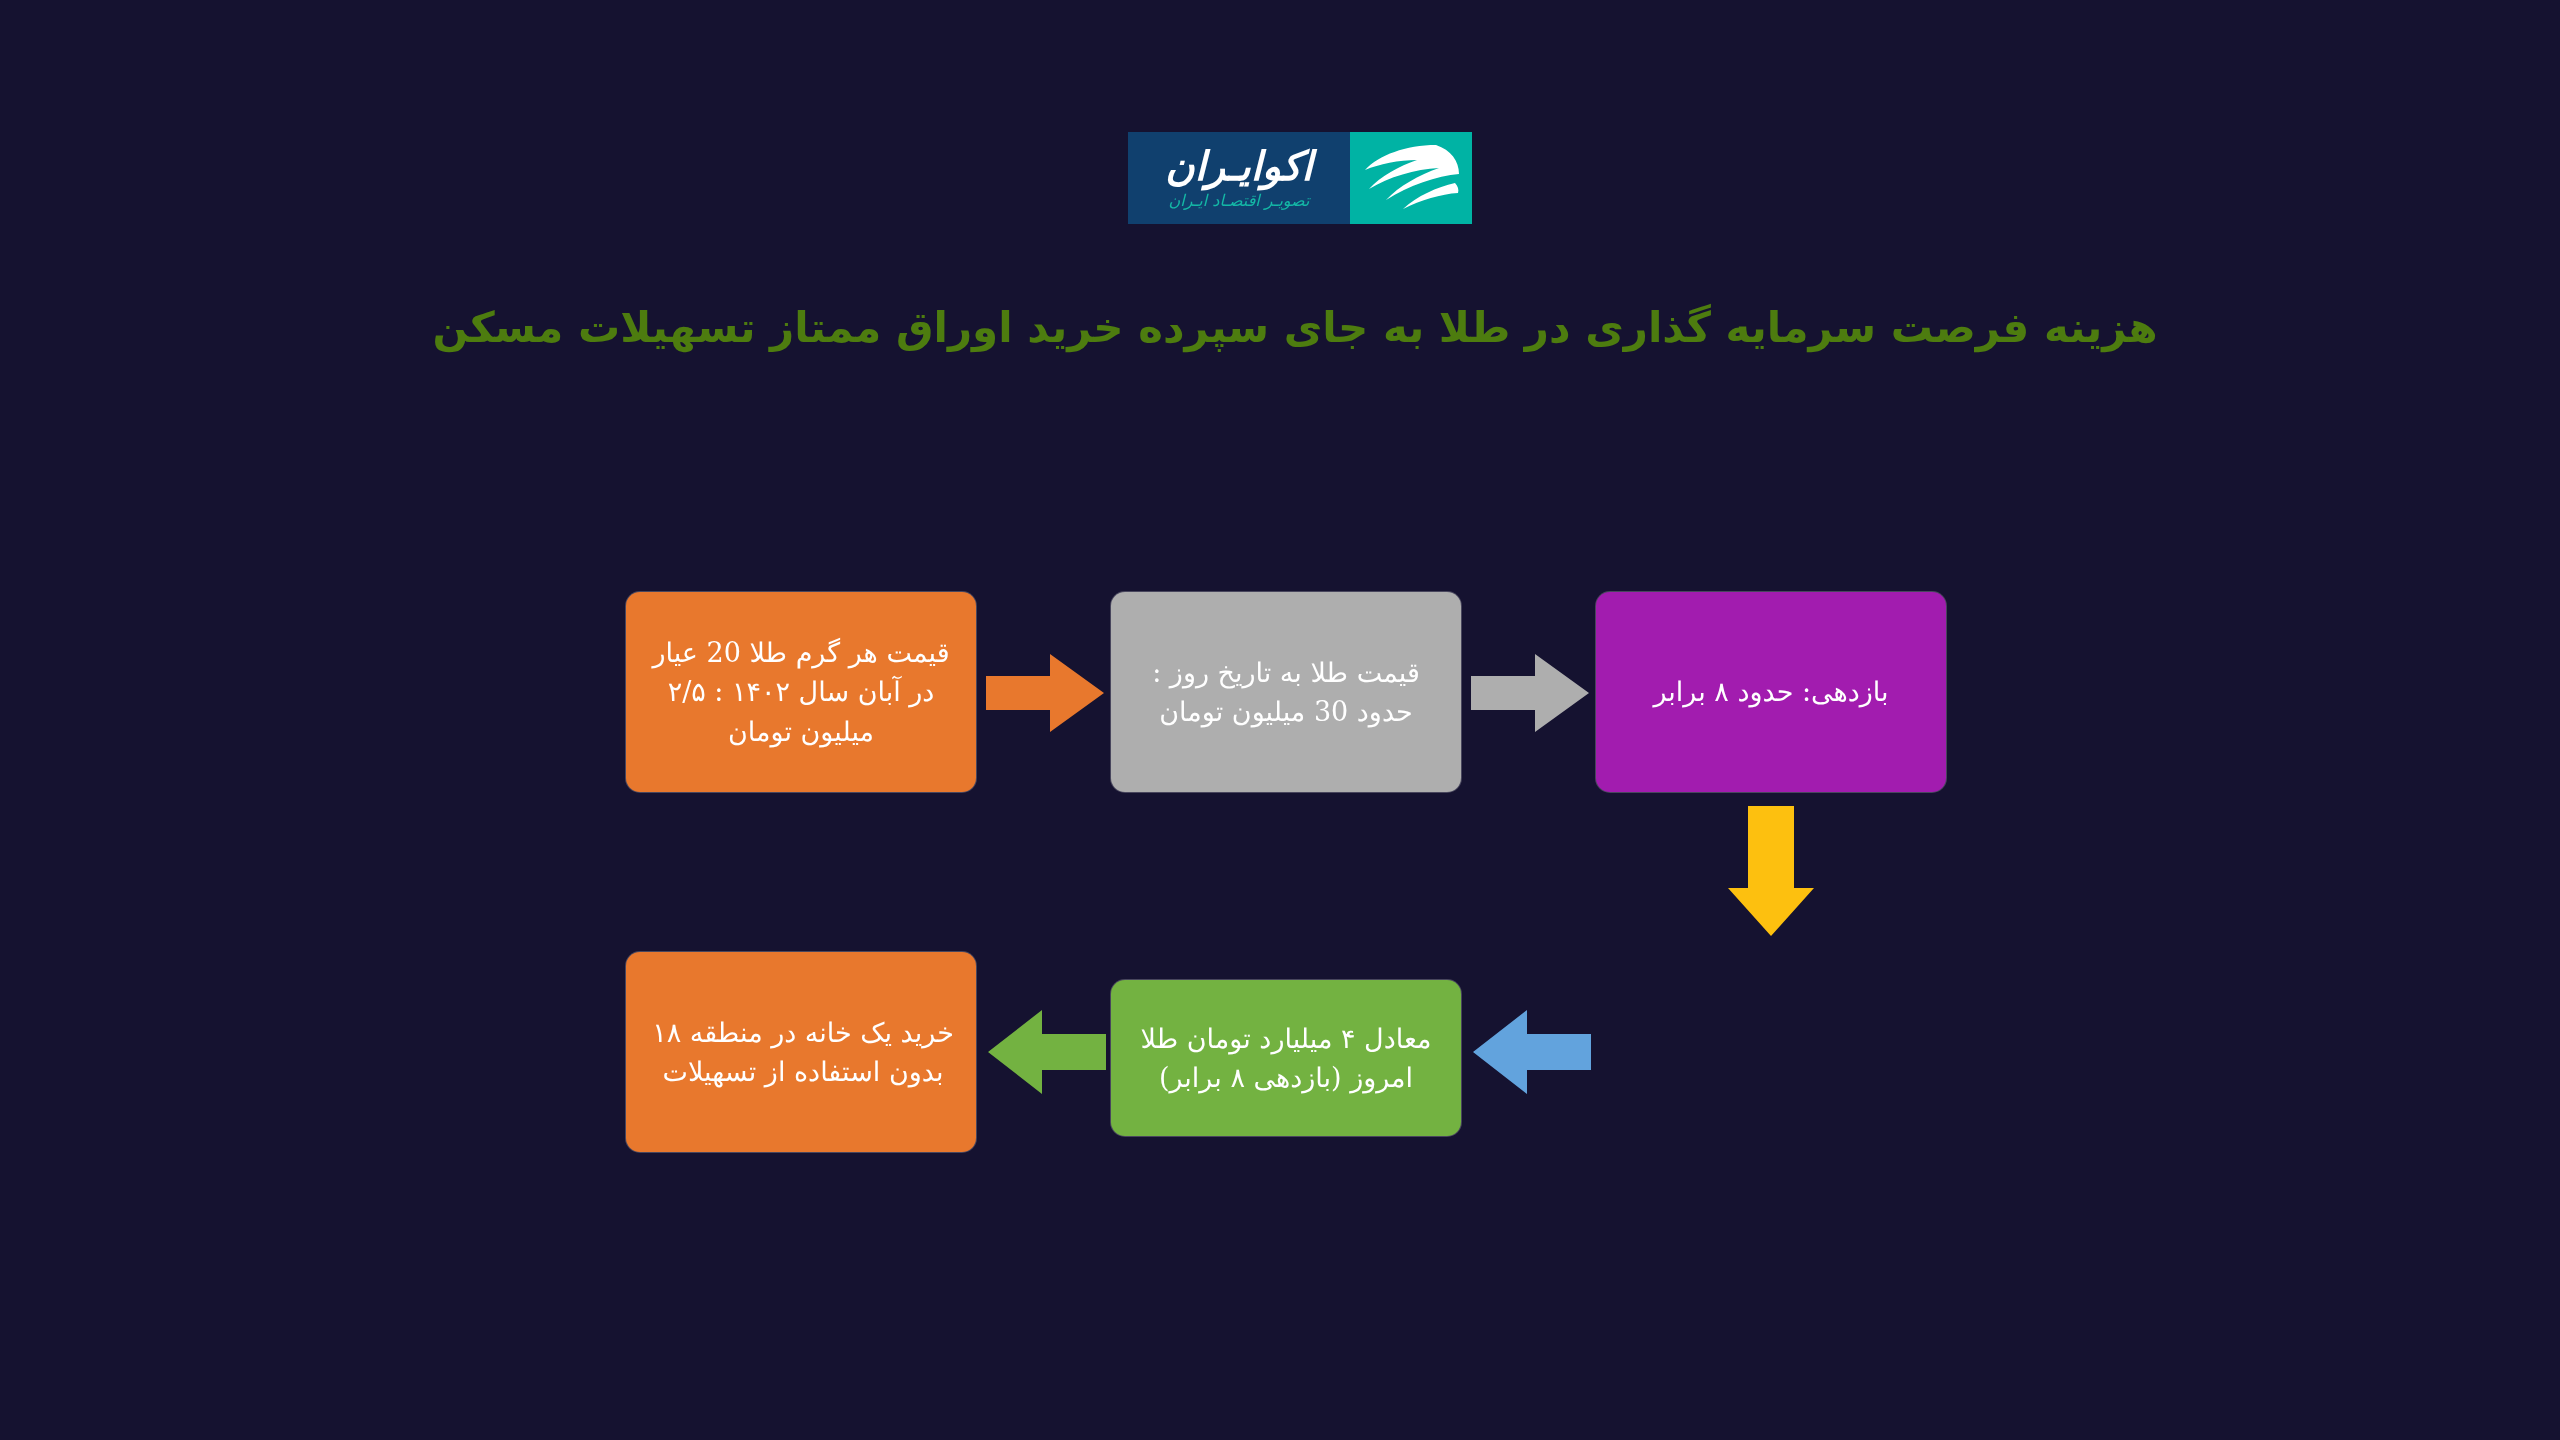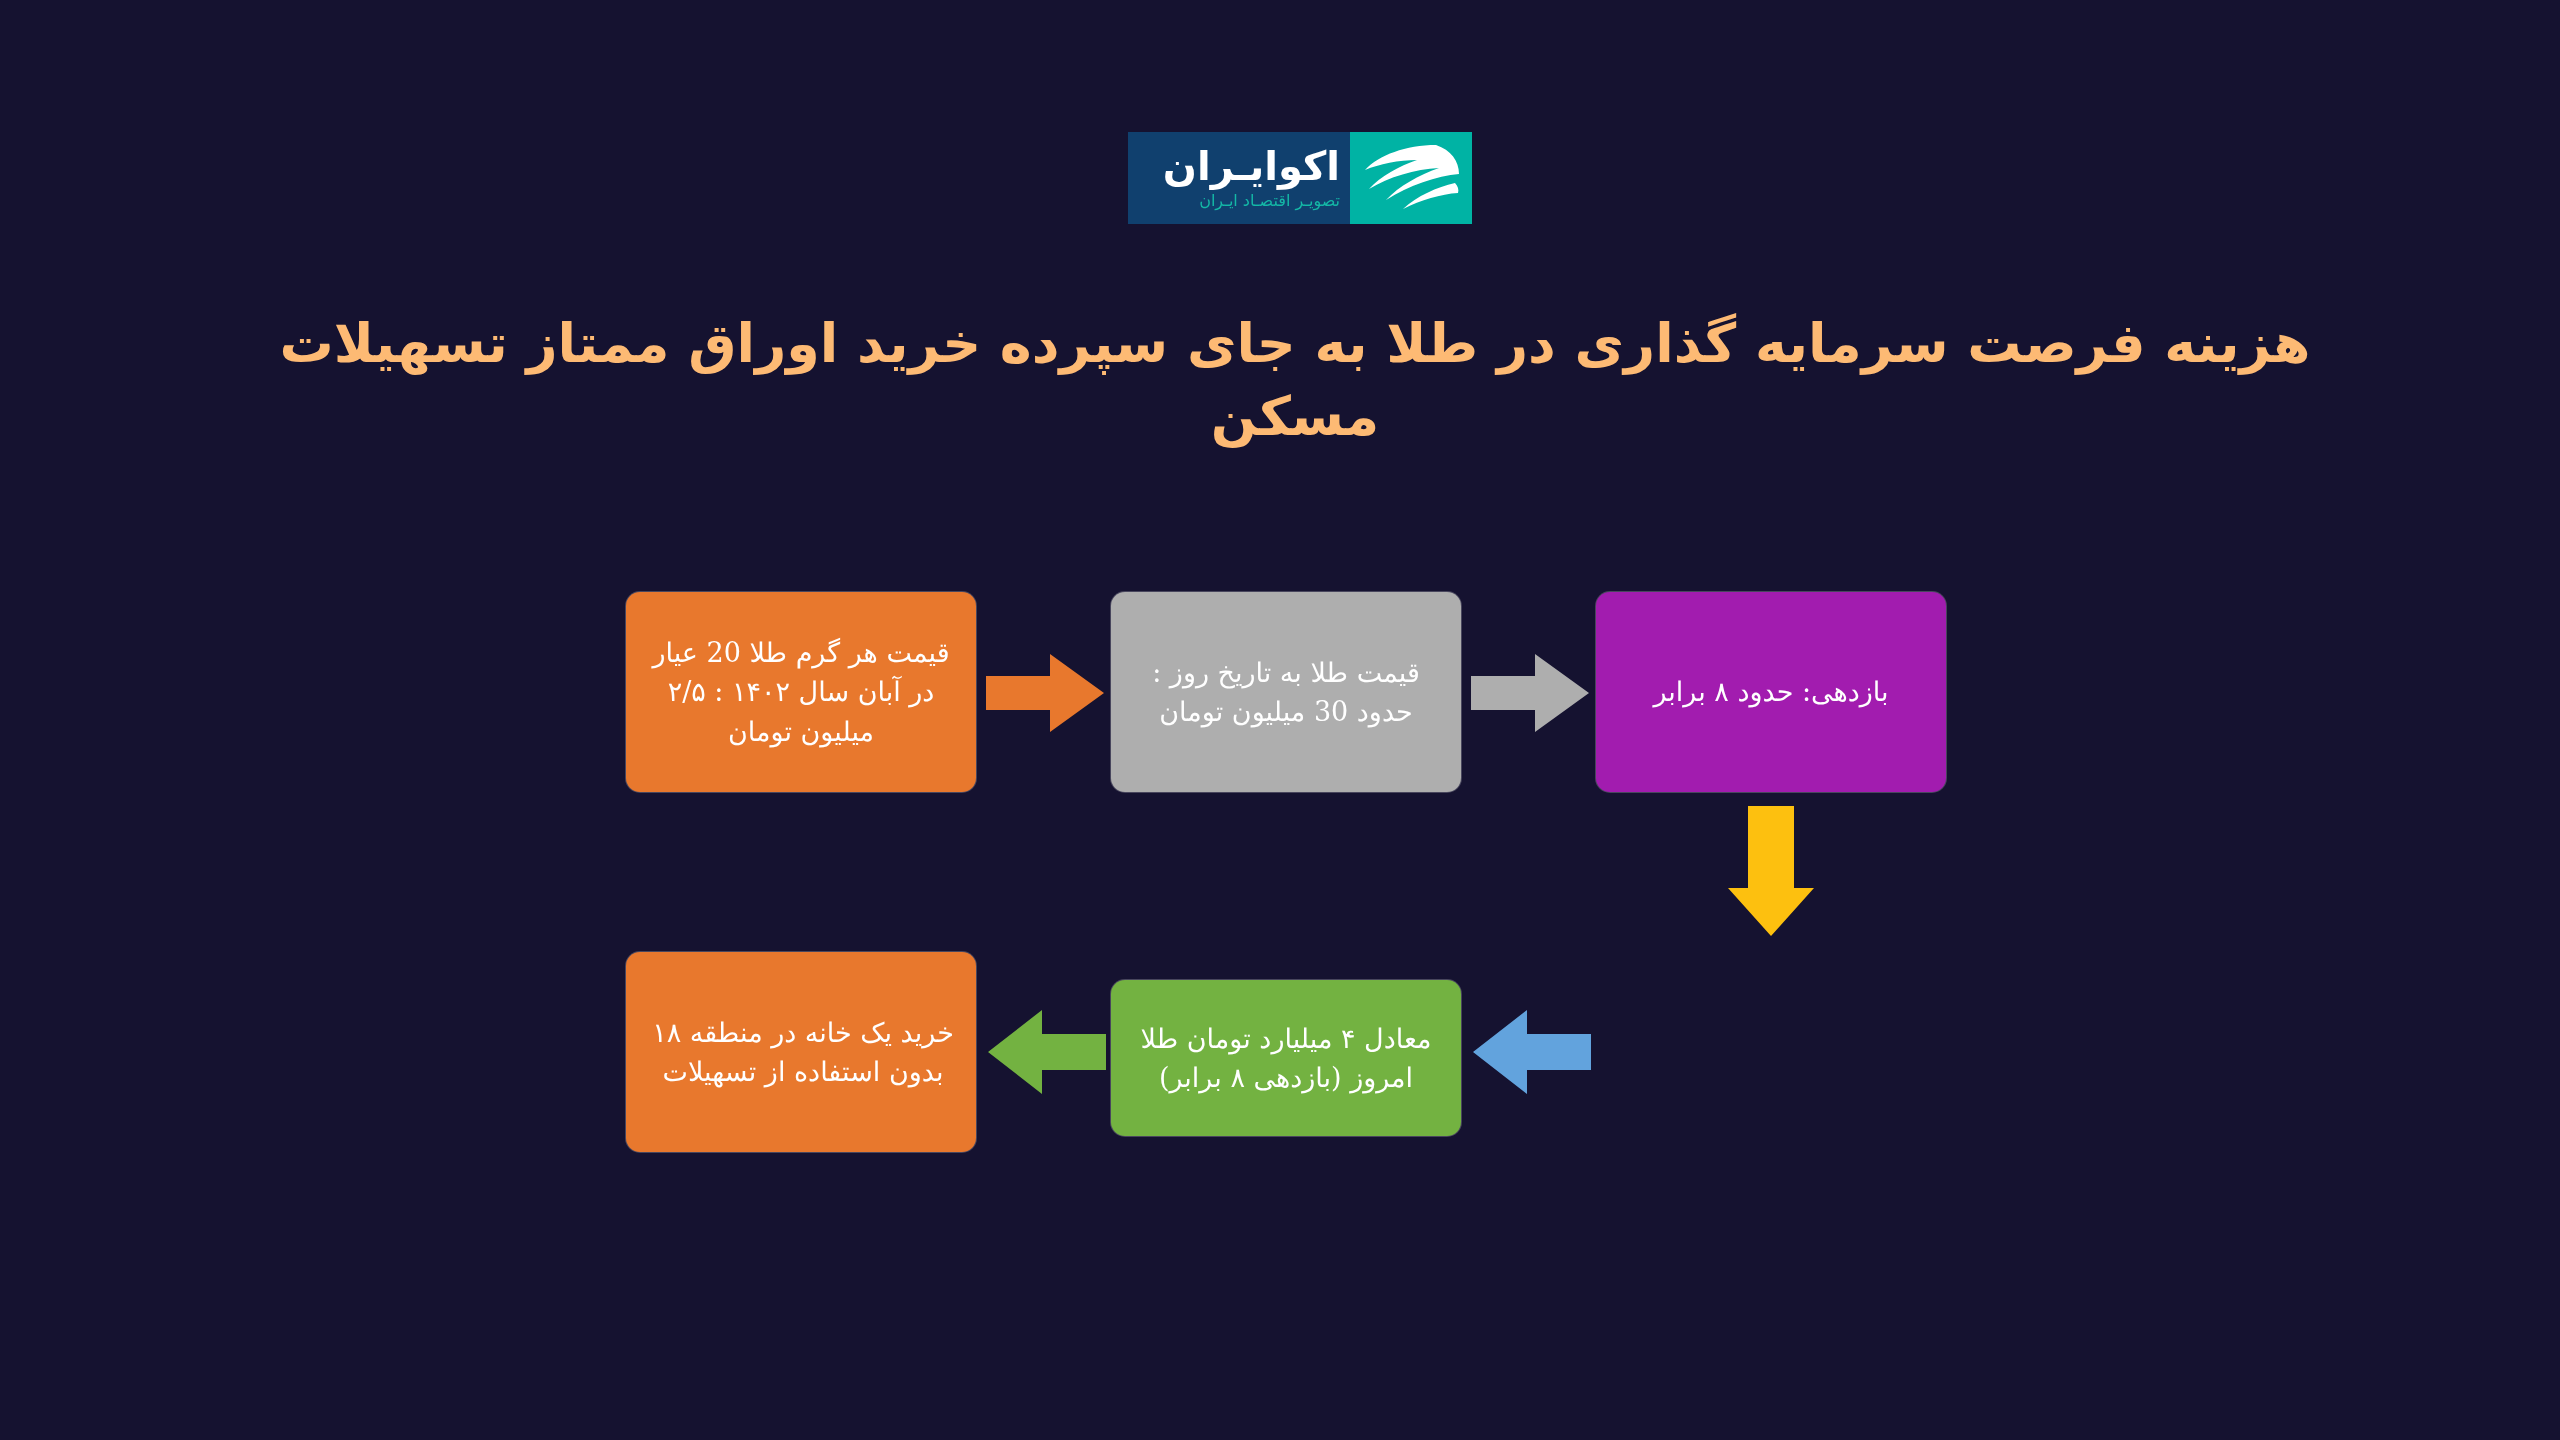--- a/index.html
+++ b/index.html
@@ -41,24 +41,25 @@
     align-items: center;
     justify-content: center;
     flex: 0 0 auto;
   }
   .logo-mark svg { display: block; }
   .logo-text {
     flex: 1 1 auto;
     background: #10406e;
     display: flex;
     flex-direction: column;
-    align-items: flex-start;
+    align-items: center;
     justify-content: center;
     padding: 4px 10px 6px 10px;
     box-sizing: border-box;
+    font-style: italic;
   }
   .logo-name {
     color: #ffffff;
     font-size: 40px;
     font-weight: bold;
     line-height: 1.0;
     letter-spacing: 1px;
     white-space: nowrap;
   }
   .logo-tagline {
@@ -70,22 +71,22 @@
     white-space: nowrap;
   }
 
   
   .title {
     position: absolute;
     left: 0;
     right: 0;
     top: 272px;
     text-align: center;
-    color: #fdba74;
-    font-size: 54px;
+    color: #4d7c0f;
+    font-size: 42px;
     font-weight: bold;
     line-height: 1.35;
     padding: 0 180px;
     box-sizing: border-box;
     direction: rtl;
     margin-left: 30px;
   }
 
   
   #flow {

